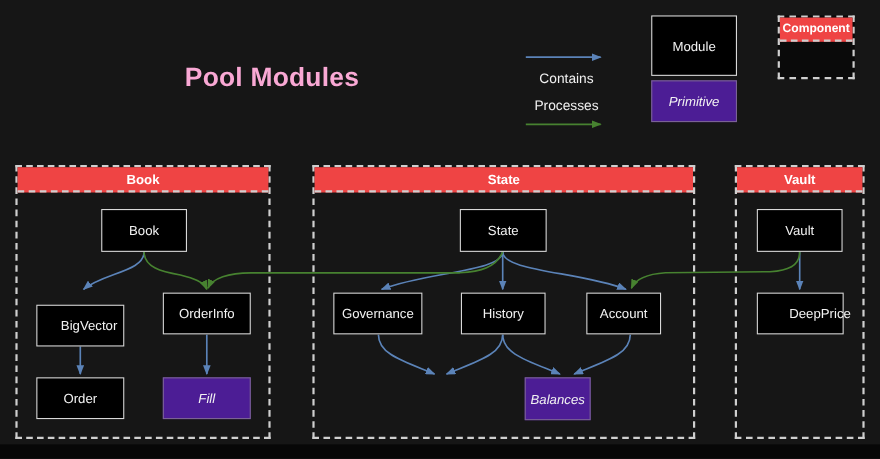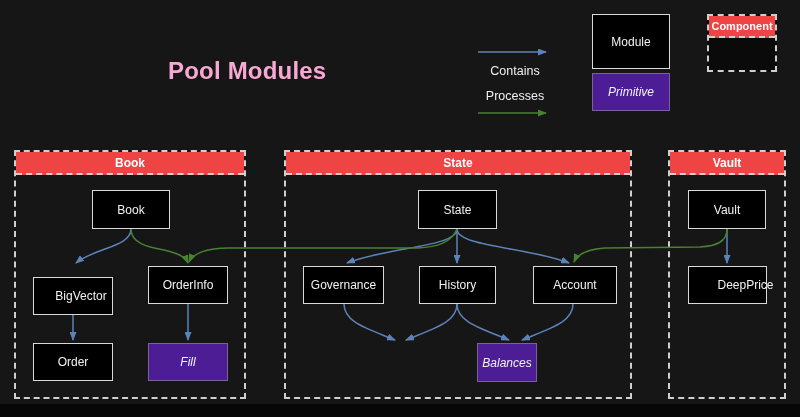--- a/index.html
+++ b/index.html
@@ -99,20 +99,20 @@
 
   <div class="box" style="left:92px; top:190px; width:78px; height:39px;">Book</div>
   <div class="box" style="left:33px; top:277px; width:80px; height:38px;padding-left:16px;">BigVector</div>
   <div class="box" style="left:33px; top:343px; width:80px; height:38px;">Order</div>
   <div class="box" style="left:148px; top:266px; width:80px; height:38px;">OrderInfo</div>
   <div class="box primitive" style="left:148px; top:343px; width:80px; height:38px;">Fill</div>
 
   <div class="box" style="left:418px; top:190px; width:79px; height:39px;">State</div>
   <div class="box" style="left:303px; top:266px; width:81px; height:38px;">Governance</div>
   <div class="box" style="left:419px; top:266px; width:77px; height:38px;">History</div>
-  <div class="box" style="left:533px; top:266px; width:84px; height:38px;">Account</div>
+  <div class="box" style="left:533px; top:266px; width:68px; height:38px;">Account</div>
   <div class="box primitive" style="left:477px; top:343px; width:60px; height:39px;">Balances</div>
 
   <div class="box" style="left:688px; top:190px; width:78px; height:39px;">Vault</div>
   <div class="box" style="left:688px; top:266px; width:79px; height:38px;padding-left:36px;">DeepPrice</div>
 
   <div class="bottom-strip"></div>
 </div>
 
 </body></html>

